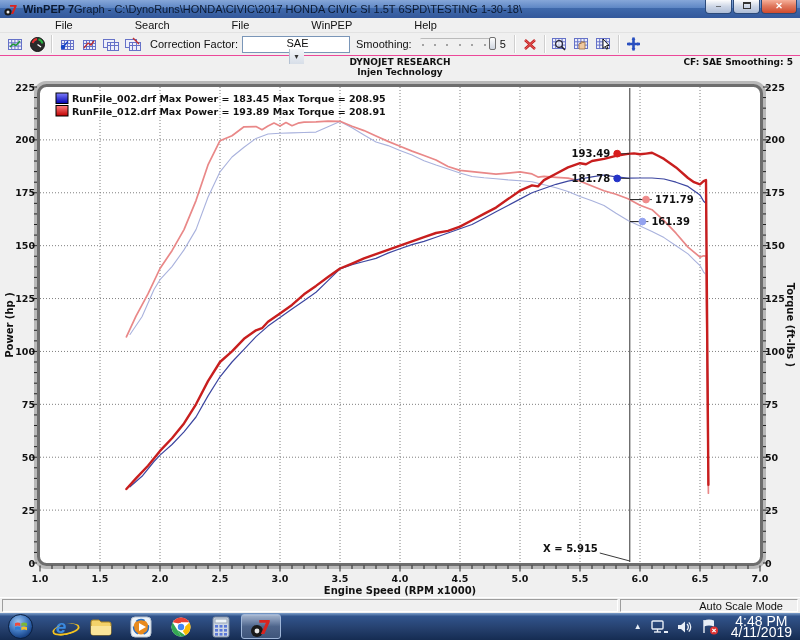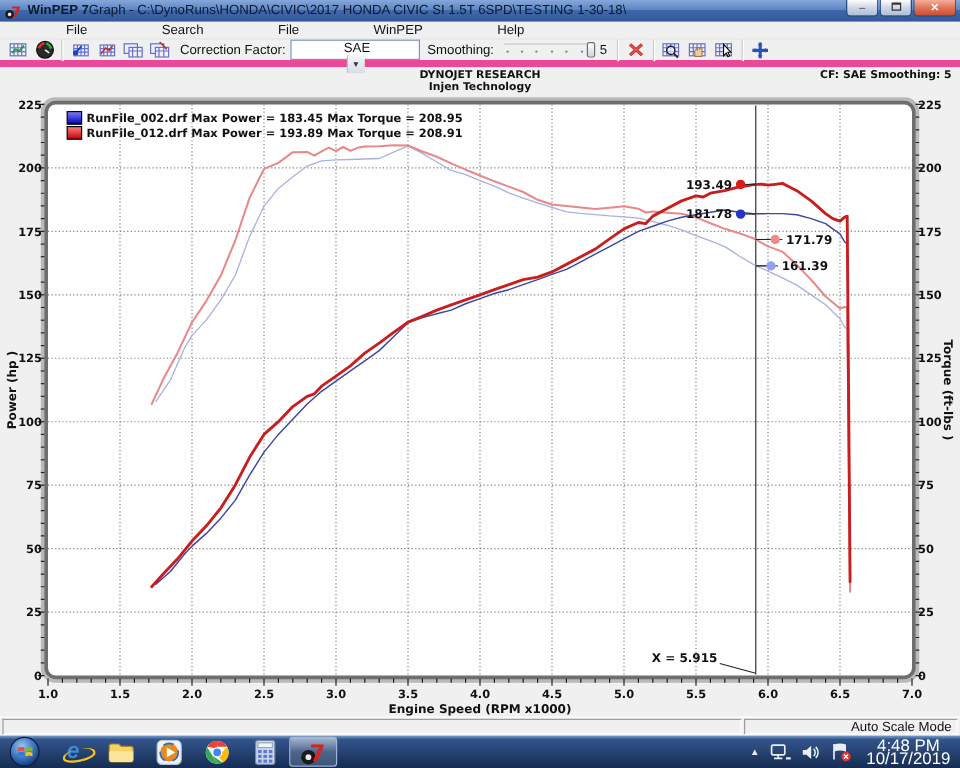--- a/index.html
+++ b/index.html
@@ -24,21 +24,21 @@
   .winbtn .maxglyph { display:inline-block; width:8px; height:7px;
     border:1px solid #333; border-top:2px solid #333; margin-top:2px; }
 
   
   .menubar { height:15px; background:#f0f0f0; display:flex; align-items:center;
     font-size:11px; color:#111; border-bottom:1px solid #e2e2e2; }
   .menubar span { padding:0 7px;margin-left:48px; }
 
   
   .toolbar { height:23px; background:#f0f0f0; display:flex; align-items:center;
-    font-size:11px; color:#111; border-bottom:6px solid #ec4899; padding-left:4px; }
+    font-size:11px; color:#111; border-bottom:1px solid #ec4899; padding-left:4px; }
   .tbtn { width:22px; height:20px; display:flex; align-items:center; justify-content:center;
     border:1px solid transparent; border-radius:2px; }
   .tsep { width:2px; height:18px; margin:0 3px;
     border-left:1px solid #cfcfcf; border-right:1px solid #ffffff; }
   .tlabel { margin:0 4px 0 6px; }
   .dropdown { width:108px; height:17px; background:#fff; border:1px solid #7a96b8;
     display:flex; align-items:center; font-size:11px;flex-direction:column; }
   .dropdown .dval { flex:1; padding-left:3px; }
   .dropdown .darr { width:15px; height:15px; margin:0;
     background:linear-gradient(180deg,#f4f6f9,#d7dee8); border-left:1px solid #b5c2d2;
@@ -55,21 +55,21 @@
 
   
   .content { height:541px; background:#f0f0f0; }
 
   
   .statusbar { height:16px; background:#f0f0f0; display:flex; align-items:stretch;
     padding:1px 2px; border-top:1px solid #fff; }
   .spanel { border:1px solid; border-color:#9d9d9d #fff #fff #9d9d9d; }
   .spanel.left { flex:1; margin-right:2px; }
   .spanel.right { width:178px; font-size:11px; color:#111; text-align:right;
-    padding:0 4px; line-height:13px; }
+    padding:0 14px; line-height:13px; }
 
   
   .taskbar { height:27px; display:flex; align-items:center;
     background:linear-gradient(180deg,#7d9fcb 0%,#31548c 12%,#26416f 55%,#152c52 100%);
     padding:0 2px; }
   .orb { width:25px; height:25px; border-radius:50%; margin:0 8px 0 6px;
     background:radial-gradient(circle at 40% 30%, #9cc4ee 0%, #3f77c0 45%, #123a7c 80%, #0a2552 100%);
     border:1px solid #0a1f40; display:flex; align-items:center; justify-content:center; }
   .tico { width:40px; height:25px; display:flex; align-items:center; justify-content:center;
     border-radius:3px; }
@@ -551,16 +551,16 @@
         <path d="M11 5 a4 4 0 0 1 0 6 M12.8 3.4 a6.5 6.5 0 0 1 0 9.2" stroke="#e8eef6" stroke-width="1.3" fill="none"></path>
     </svg>
     <svg width="20" height="17" style="margin:0 3px">
       <line x1="4" y1="2" x2="4" y2="15" stroke="#e8eef6" stroke-width="1.4"></line>
         <path d="M4 2.5 q5-2 10 0 v6 q-5-2-10 0 z" fill="#e8eef6"></path>
         <circle cx="14" cy="12.5" r="4" fill="#d33"></circle>
         <path d="M12.3 10.8 l3.4 3.4 m0-3.4 l-3.4 3.4" stroke="#fff" stroke-width="1.2"></path>
     </svg>
     <div class="clock">
       <div>4:48 PM</div>
-      <div>10/17/2019</div>
+      <div>4/11/2019</div>
     </div>
   </div>
 </div>
 
 </body></html>

